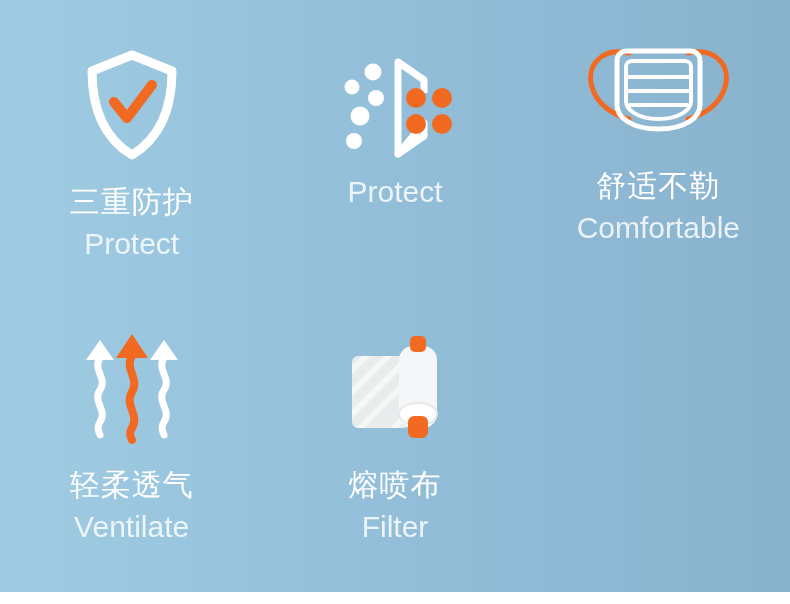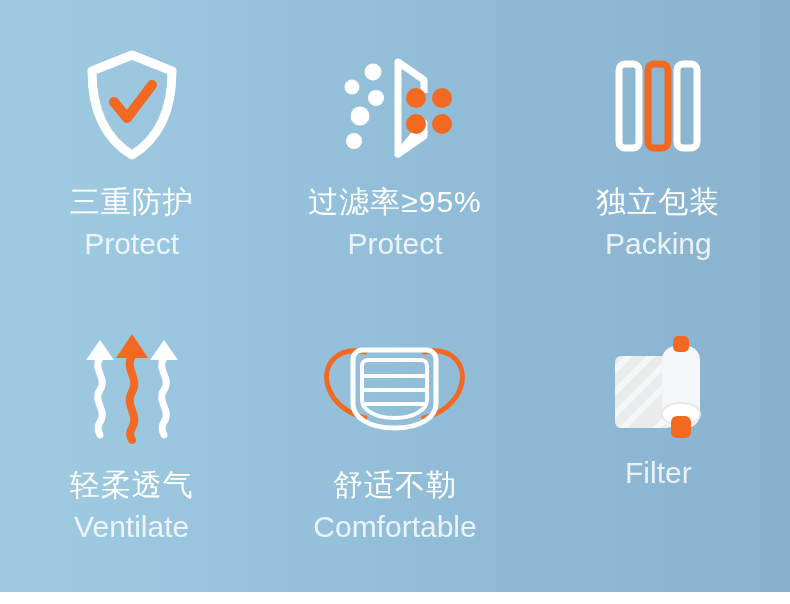--- a/index.html
+++ b/index.html
@@ -114,72 +114,60 @@
           <circle cx="36" cy="48" r="8" fill="#ffffff"></circle>
           <circle cx="20" cy="66" r="9.5" fill="#ffffff"></circle>
           <circle cx="14" cy="91" r="8" fill="#ffffff"></circle>
 
           <circle cx="76" cy="48" r="10" fill="#f26a21"></circle>
           <circle cx="102" cy="48" r="10" fill="#f26a21"></circle>
           <circle cx="76" cy="74" r="10" fill="#f26a21"></circle>
           <circle cx="102" cy="74" r="10" fill="#f26a21"></circle>
         </svg>
       </div>
-      <div class="label-cn">过滤率≥95%</div>
       <div class="label-en">Protect</div>
     </div>
 
-    <div class="cell row-top">
-      <div class="icon-wrap">
-        <svg width="90" height="100" viewBox="0 0 90 100">
-          <rect x="6" y="9" width="20" height="84" rx="6" ry="6" fill="none" stroke="#ffffff" stroke-width="7"></rect>
-          <rect x="35" y="9" width="20" height="84" rx="6" ry="6" fill="none" stroke="#f26a21" stroke-width="7"></rect>
-          <rect x="64" y="9" width="20" height="84" rx="6" ry="6" fill="none" stroke="#ffffff" stroke-width="7"></rect>
-        </svg>
-      </div>
-      <div class="label-cn">独立包装</div>
-      <div class="label-en">Packing</div>
-    </div>
-
-    <div class="cell row-bottom">
-      <div class="icon-wrap">
-        <svg width="100" height="108" viewBox="0 0 100 108">
-
-          <path d="M4 28 L18 8 L32 28 Z" fill="#ffffff"></path>
-          <path d="M18 26 C10 38 26 46 18 58 C10 70 26 78 18 90 C14 96 17 100 18 103" fill="none" stroke="#ffffff" stroke-width="7" stroke-linecap="round" stroke-linejoin="round"></path>
-
-          <path d="M34 26 L50 2 L66 26 Z" fill="#f26a21"></path>
-          <path d="M50 24 C42 38 58 46 50 60 C42 74 58 82 50 96 C46 102 49 105 50 108" fill="none" stroke="#f26a21" stroke-width="8" stroke-linecap="round" stroke-linejoin="round"></path>
-
-          <path d="M68 28 L82 8 L96 28 Z" fill="#ffffff"></path>
-          <path d="M82 26 C74 38 90 46 82 58 C74 70 90 78 82 90 C78 96 81 100 82 103" fill="none" stroke="#ffffff" stroke-width="7" stroke-linecap="round" stroke-linejoin="round"></path>
-        </svg>
-      </div>
-      <div class="label-cn">轻柔透气</div>
-      <div class="label-en">Ventilate</div>
-    </div>
 
     <div class="cell row-bottom">
       <div class="icon-wrap">
         <svg width="145" height="100" viewBox="0 0 145 100">
 
           <path d="M43 16 C14 10 0 30 6 50 C11 68 28 78 43 82" fill="none" stroke="#f26a21" stroke-width="5" stroke-linecap="round"></path>
           <path d="M102 16 C131 10 145 30 139 50 C134 68 117 78 102 82" fill="none" stroke="#f26a21" stroke-width="5" stroke-linecap="round"></path>
 
           <path d="M41 14 L104 14 C110 14 114 18 114 24 L114 68 C114 80 100 92 72.5 92 C45 92 31 80 31 68 L31 24 C31 18 35 14 41 14 Z" fill="none" stroke="#ffffff" stroke-width="5" stroke-linejoin="round"></path>
 
           <path d="M46 24 L99 24 C103 24 105 27 105 30 L105 64 C105 73 93 82 72.5 82 C52 82 40 73 40 64 L40 30 C40 27 42 24 46 24 Z" fill="none" stroke="#ffffff" stroke-width="4" stroke-linejoin="round"></path>
 
           <line x1="41" y1="40" x2="104" y2="40" stroke="#ffffff" stroke-width="4" stroke-linecap="round"></line>
           <line x1="41" y1="54" x2="104" y2="54" stroke="#ffffff" stroke-width="4" stroke-linecap="round"></line>
           <line x1="44" y1="68" x2="101" y2="68" stroke="#ffffff" stroke-width="4" stroke-linecap="round"></line>
         </svg>
       </div>
       <div class="label-cn">舒适不勒</div>
       <div class="label-en">Comfortable</div>
+    </div>
+
+    <div class="cell row-bottom">
+      <div class="icon-wrap">
+        <svg width="100" height="108" viewBox="0 0 100 108">
+
+          <path d="M4 28 L18 8 L32 28 Z" fill="#ffffff"></path>
+          <path d="M18 26 C10 38 26 46 18 58 C10 70 26 78 18 90 C14 96 17 100 18 103" fill="none" stroke="#ffffff" stroke-width="7" stroke-linecap="round" stroke-linejoin="round"></path>
+
+          <path d="M34 26 L50 2 L66 26 Z" fill="#f26a21"></path>
+          <path d="M50 24 C42 38 58 46 50 60 C42 74 58 82 50 96 C46 102 49 105 50 108" fill="none" stroke="#f26a21" stroke-width="8" stroke-linecap="round" stroke-linejoin="round"></path>
+
+          <path d="M68 28 L82 8 L96 28 Z" fill="#ffffff"></path>
+          <path d="M82 26 C74 38 90 46 82 58 C74 70 90 78 82 90 C78 96 81 100 82 103" fill="none" stroke="#ffffff" stroke-width="7" stroke-linecap="round" stroke-linejoin="round"></path>
+        </svg>
+      </div>
+      <div class="label-cn">轻柔透气</div>
+      <div class="label-en">Ventilate</div>
     </div>
 
     <div class="cell row-bottom">
       <div class="icon-wrap">
         <svg width="98" height="105" viewBox="0 0 98 105">
           <defs>
             <clipPath id="sheetClip">
               <rect x="6" y="22" width="58" height="72" rx="6" ry="6"></rect>
             </clipPath>
           </defs>
@@ -198,19 +186,20 @@
           </g>
 
           <rect x="53" y="12" width="38" height="82" rx="14" ry="14" fill="#f4f6f7"></rect>
           <ellipse cx="72" cy="80" rx="19" ry="11" fill="#ffffff"></ellipse>
           <ellipse cx="72" cy="80" rx="19" ry="11" fill="none" stroke="#e6e9ea" stroke-width="2"></ellipse>
 
           <rect x="64" y="2" width="16" height="16" rx="5" ry="5" fill="#f26a21"></rect>
           <rect x="62" y="82" width="20" height="22" rx="6" ry="6" fill="#f26a21"></rect>
         </svg>
       </div>
+      <div class="label-cn">熔喷布</div>
       <div class="label-en">Filter</div>
     </div>
 
   </div>
 
   <div id="bottom-strip"></div>
 </div>
 
 </body></html>

